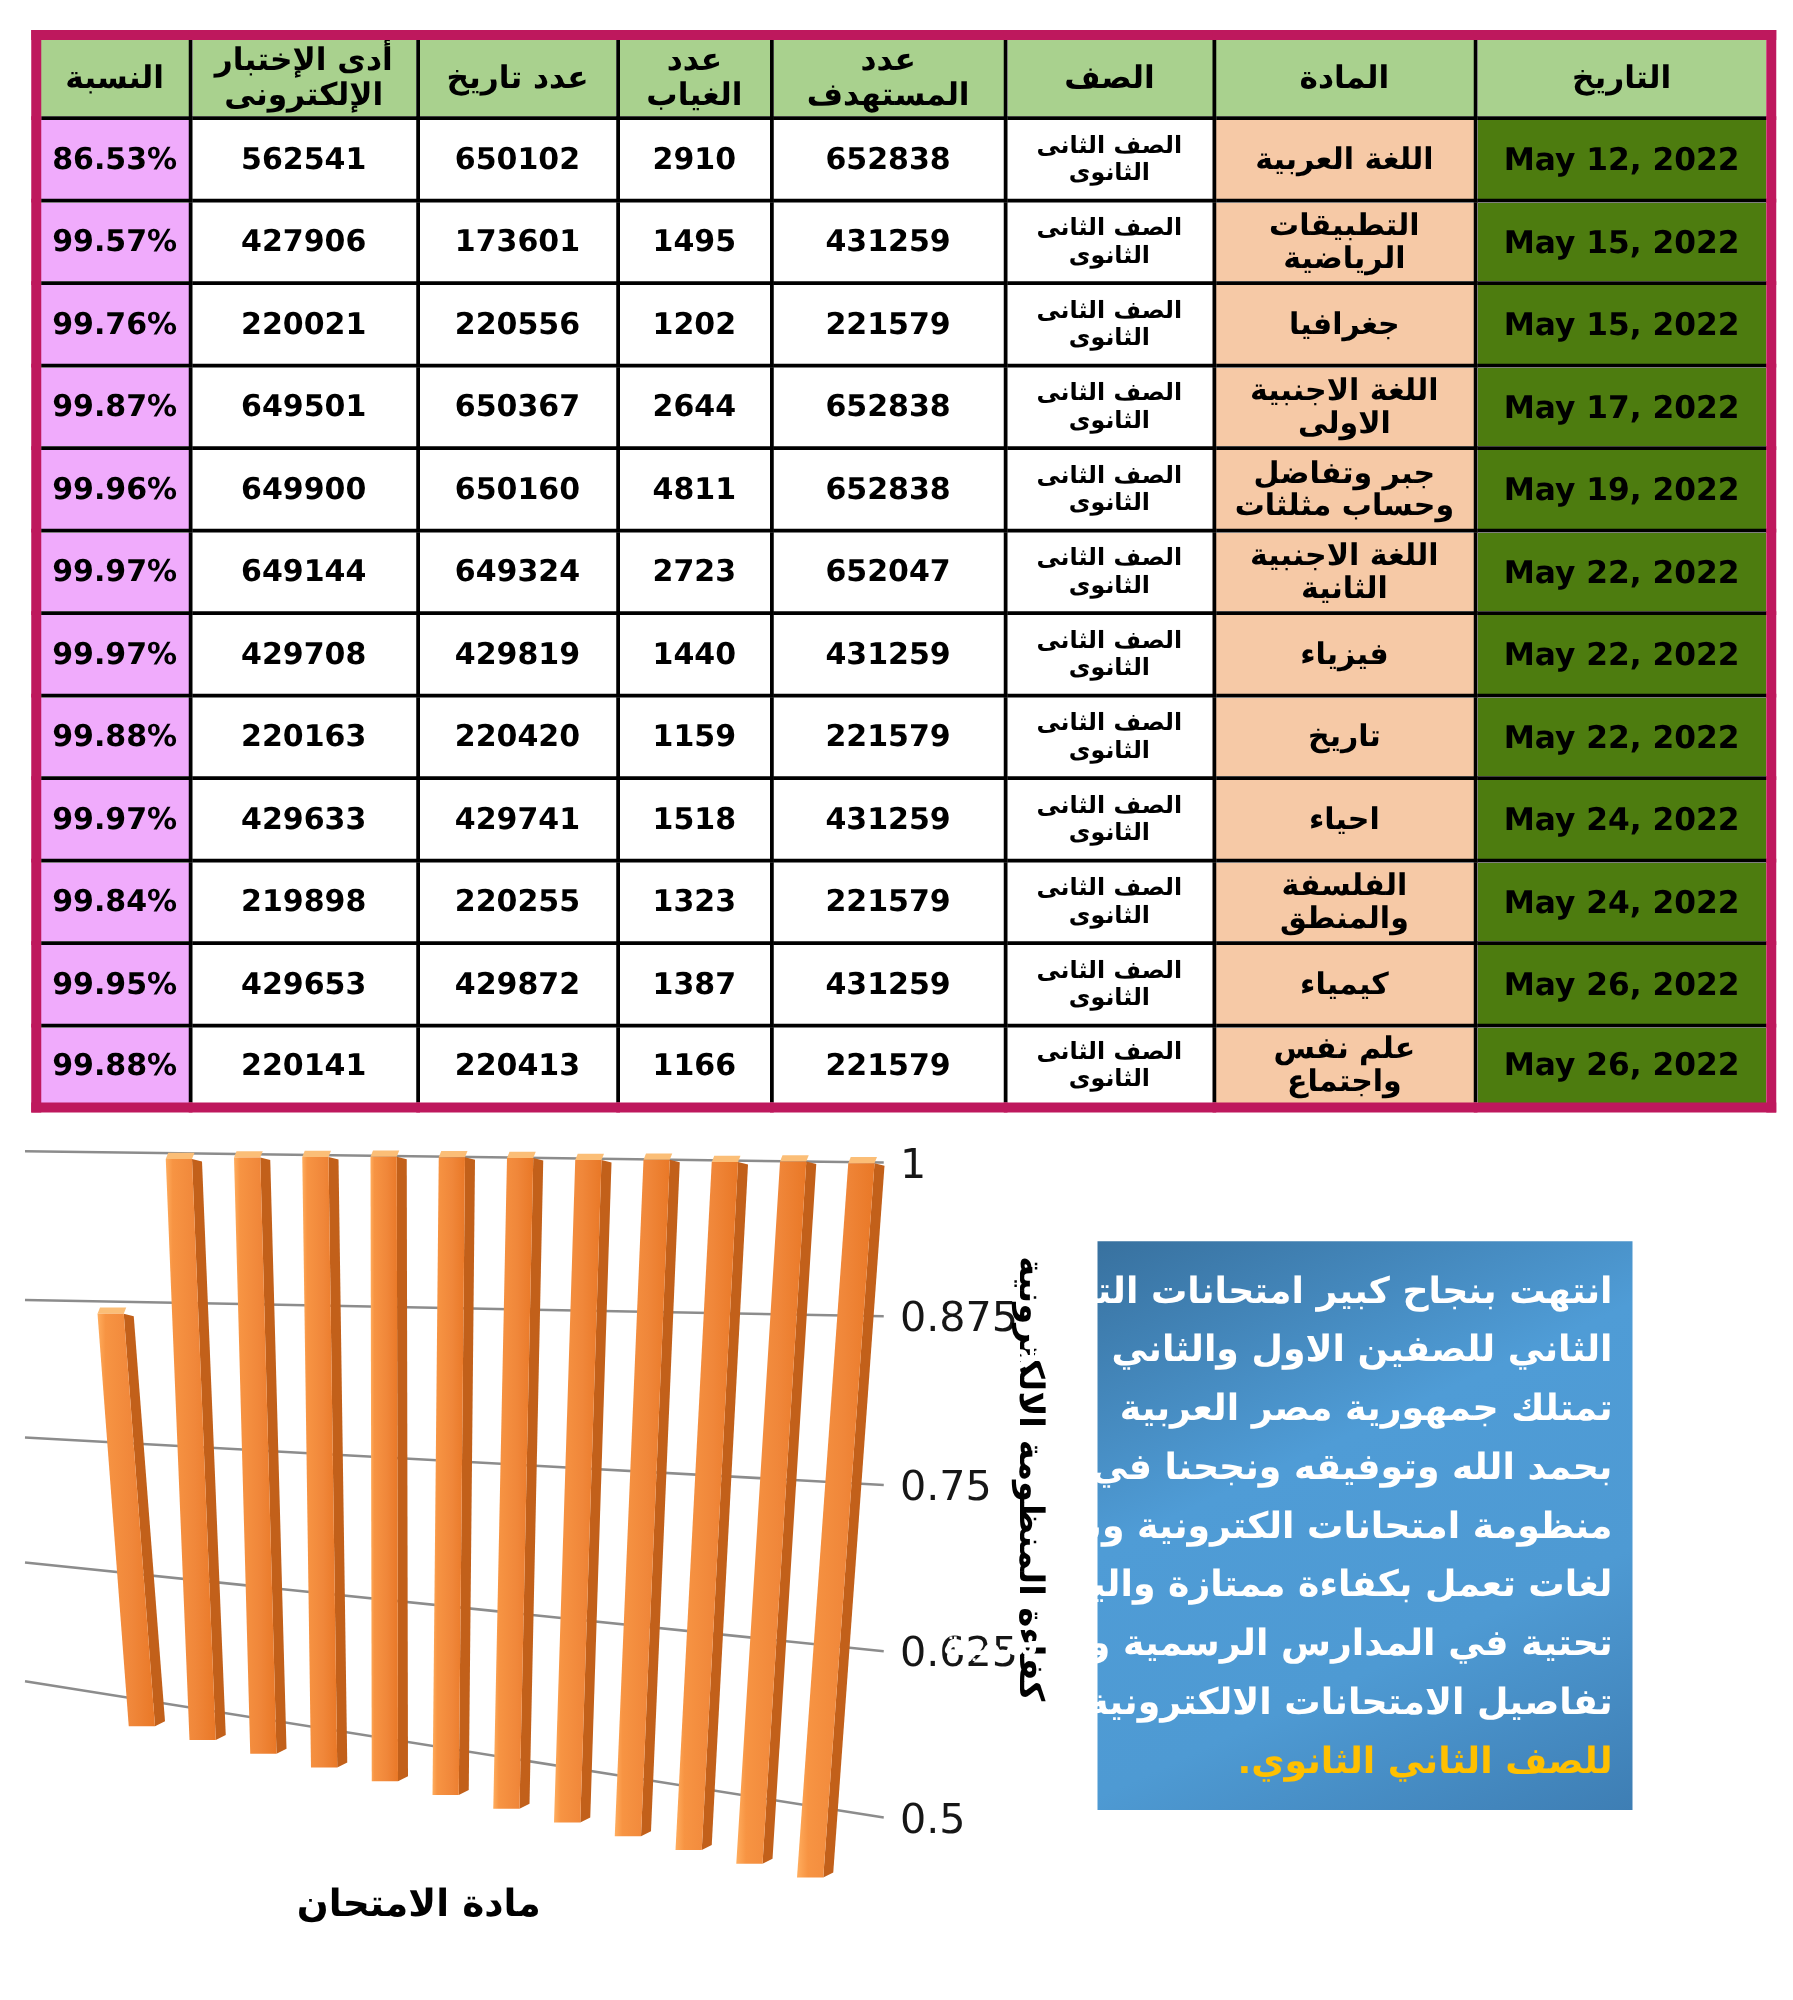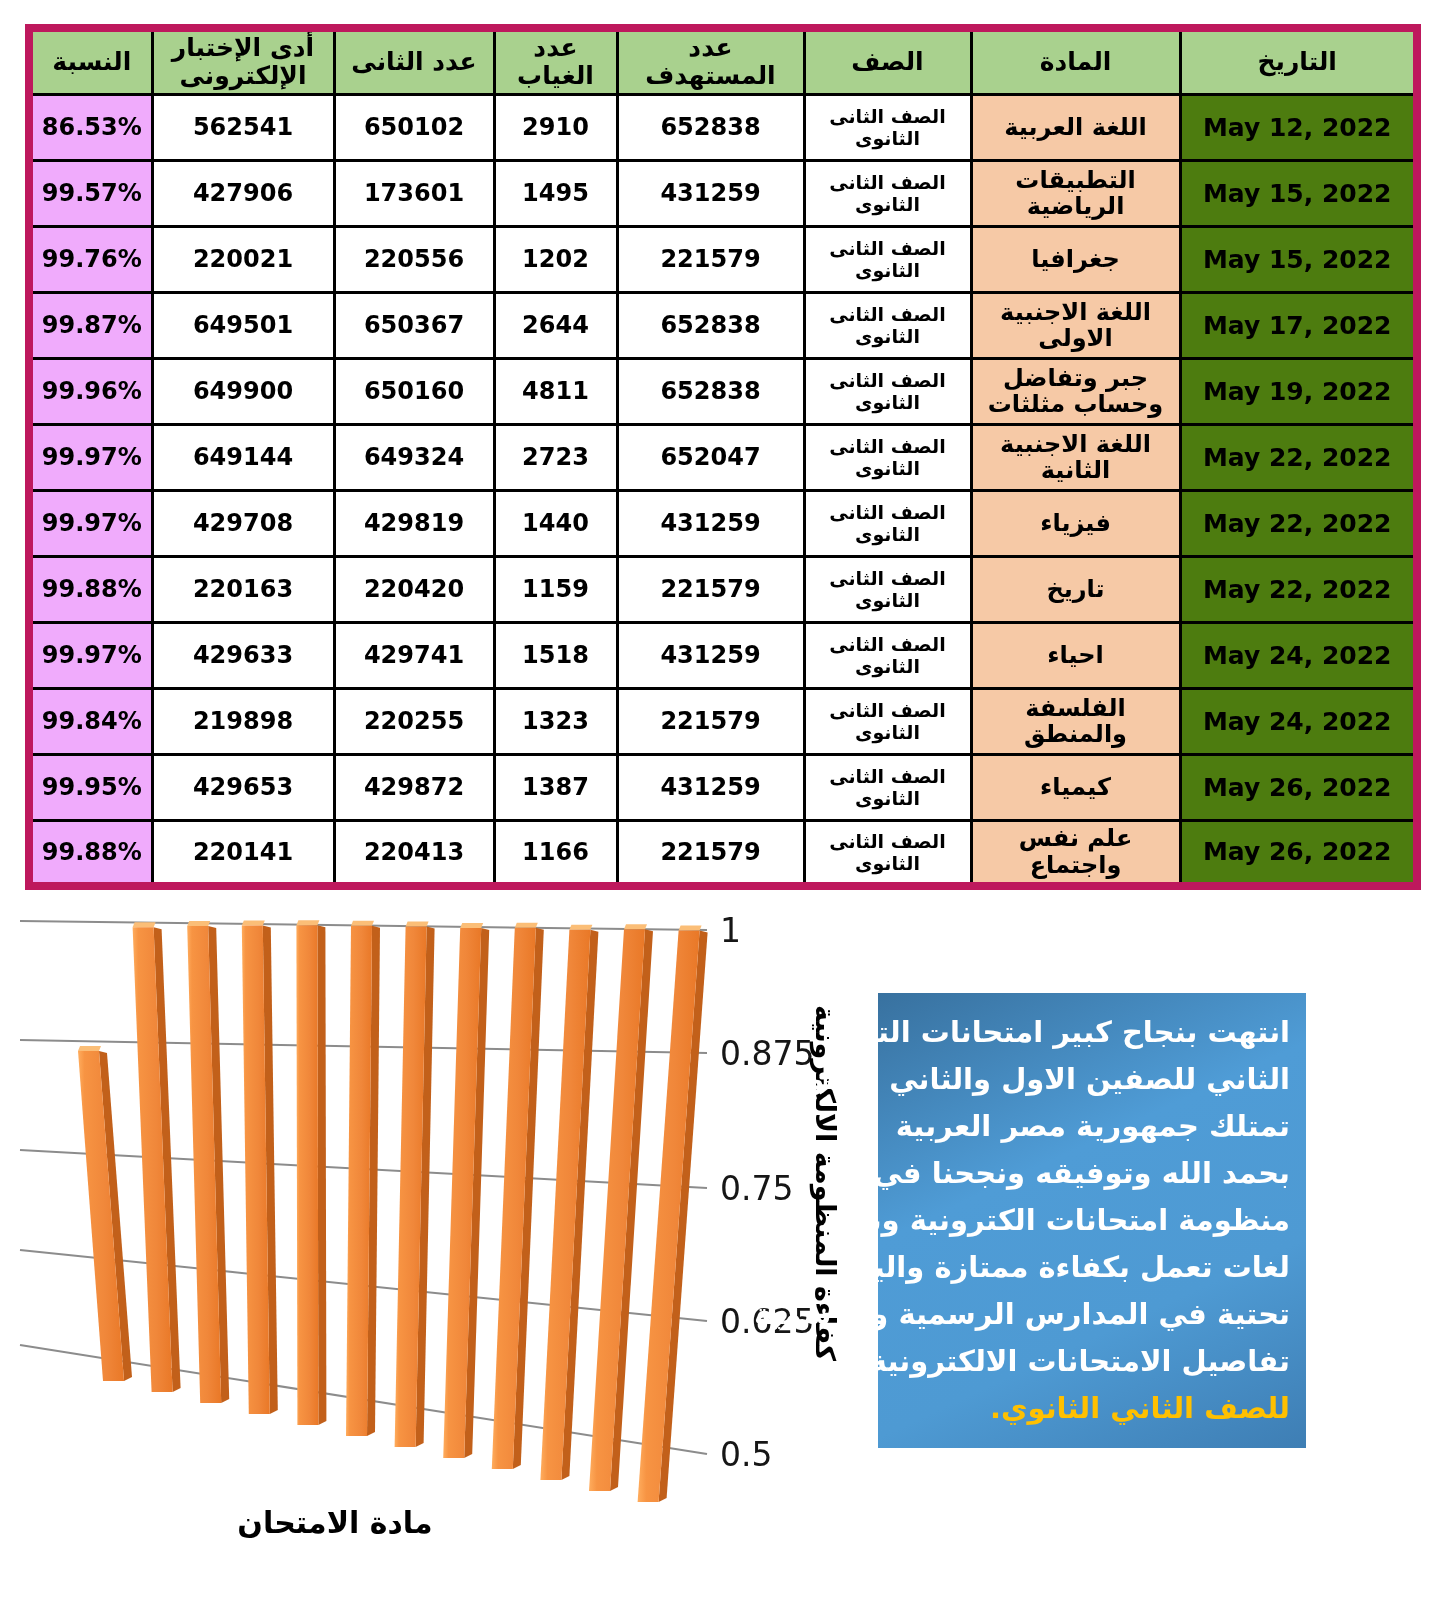--- a/index.html
+++ b/index.html
@@ -51,21 +51,21 @@
         <col style="width:123px">
       <col style="width:187px">
         <col style="width:167px">
         <col style="width:209px">
         <col style="width:237px">
     </colgroup>
     <thead>
       <tr>
         <th class="hdr">النسبة</th>
         <th class="hdr">أدى الإختبار الإلكترونى</th>
-        <th class="hdr">عدد الثانى</th>
+        <th class="hdr">عدد تاريخ</th>
         <th class="hdr">عدد الغياب</th>
         <th class="hdr">عدد المستهدف</th>
         <th class="hdr">الصف</th>
         <th class="hdr">المادة</th>
         <th class="hdr">التاريخ</th>
       </tr>
     </thead>
     <tbody>
         <tr>
           <td class="c-pct">86.53%</td>

